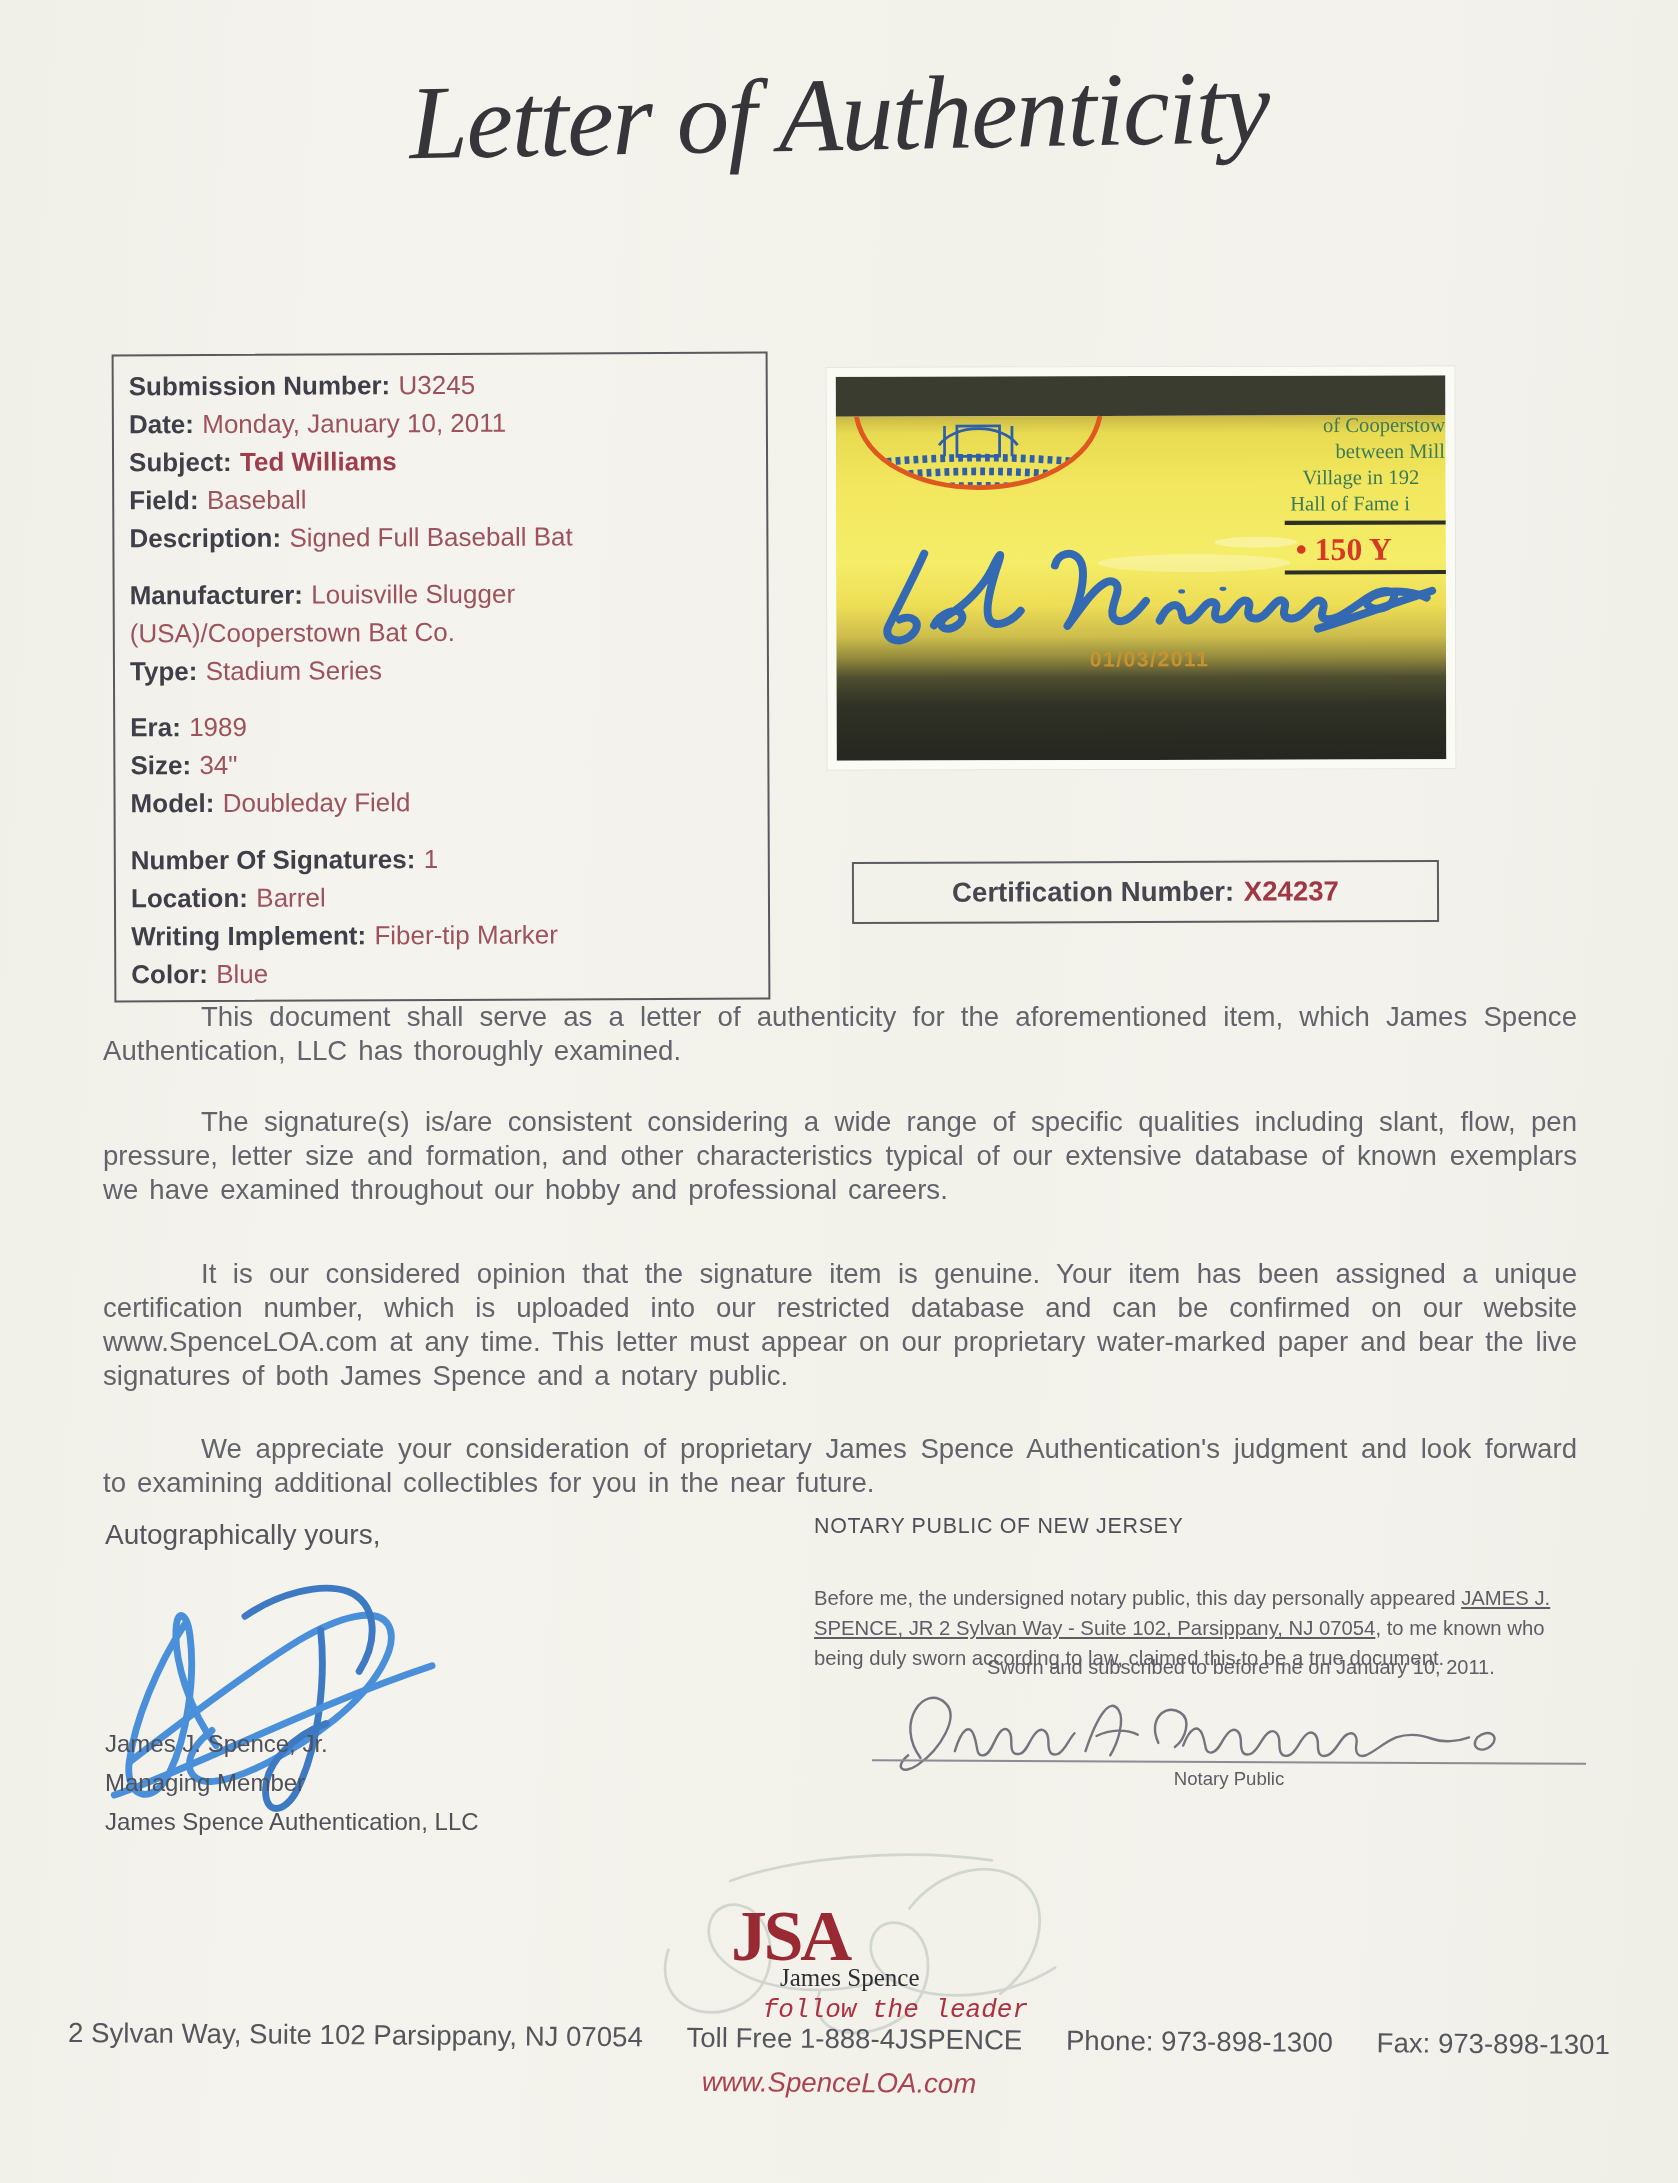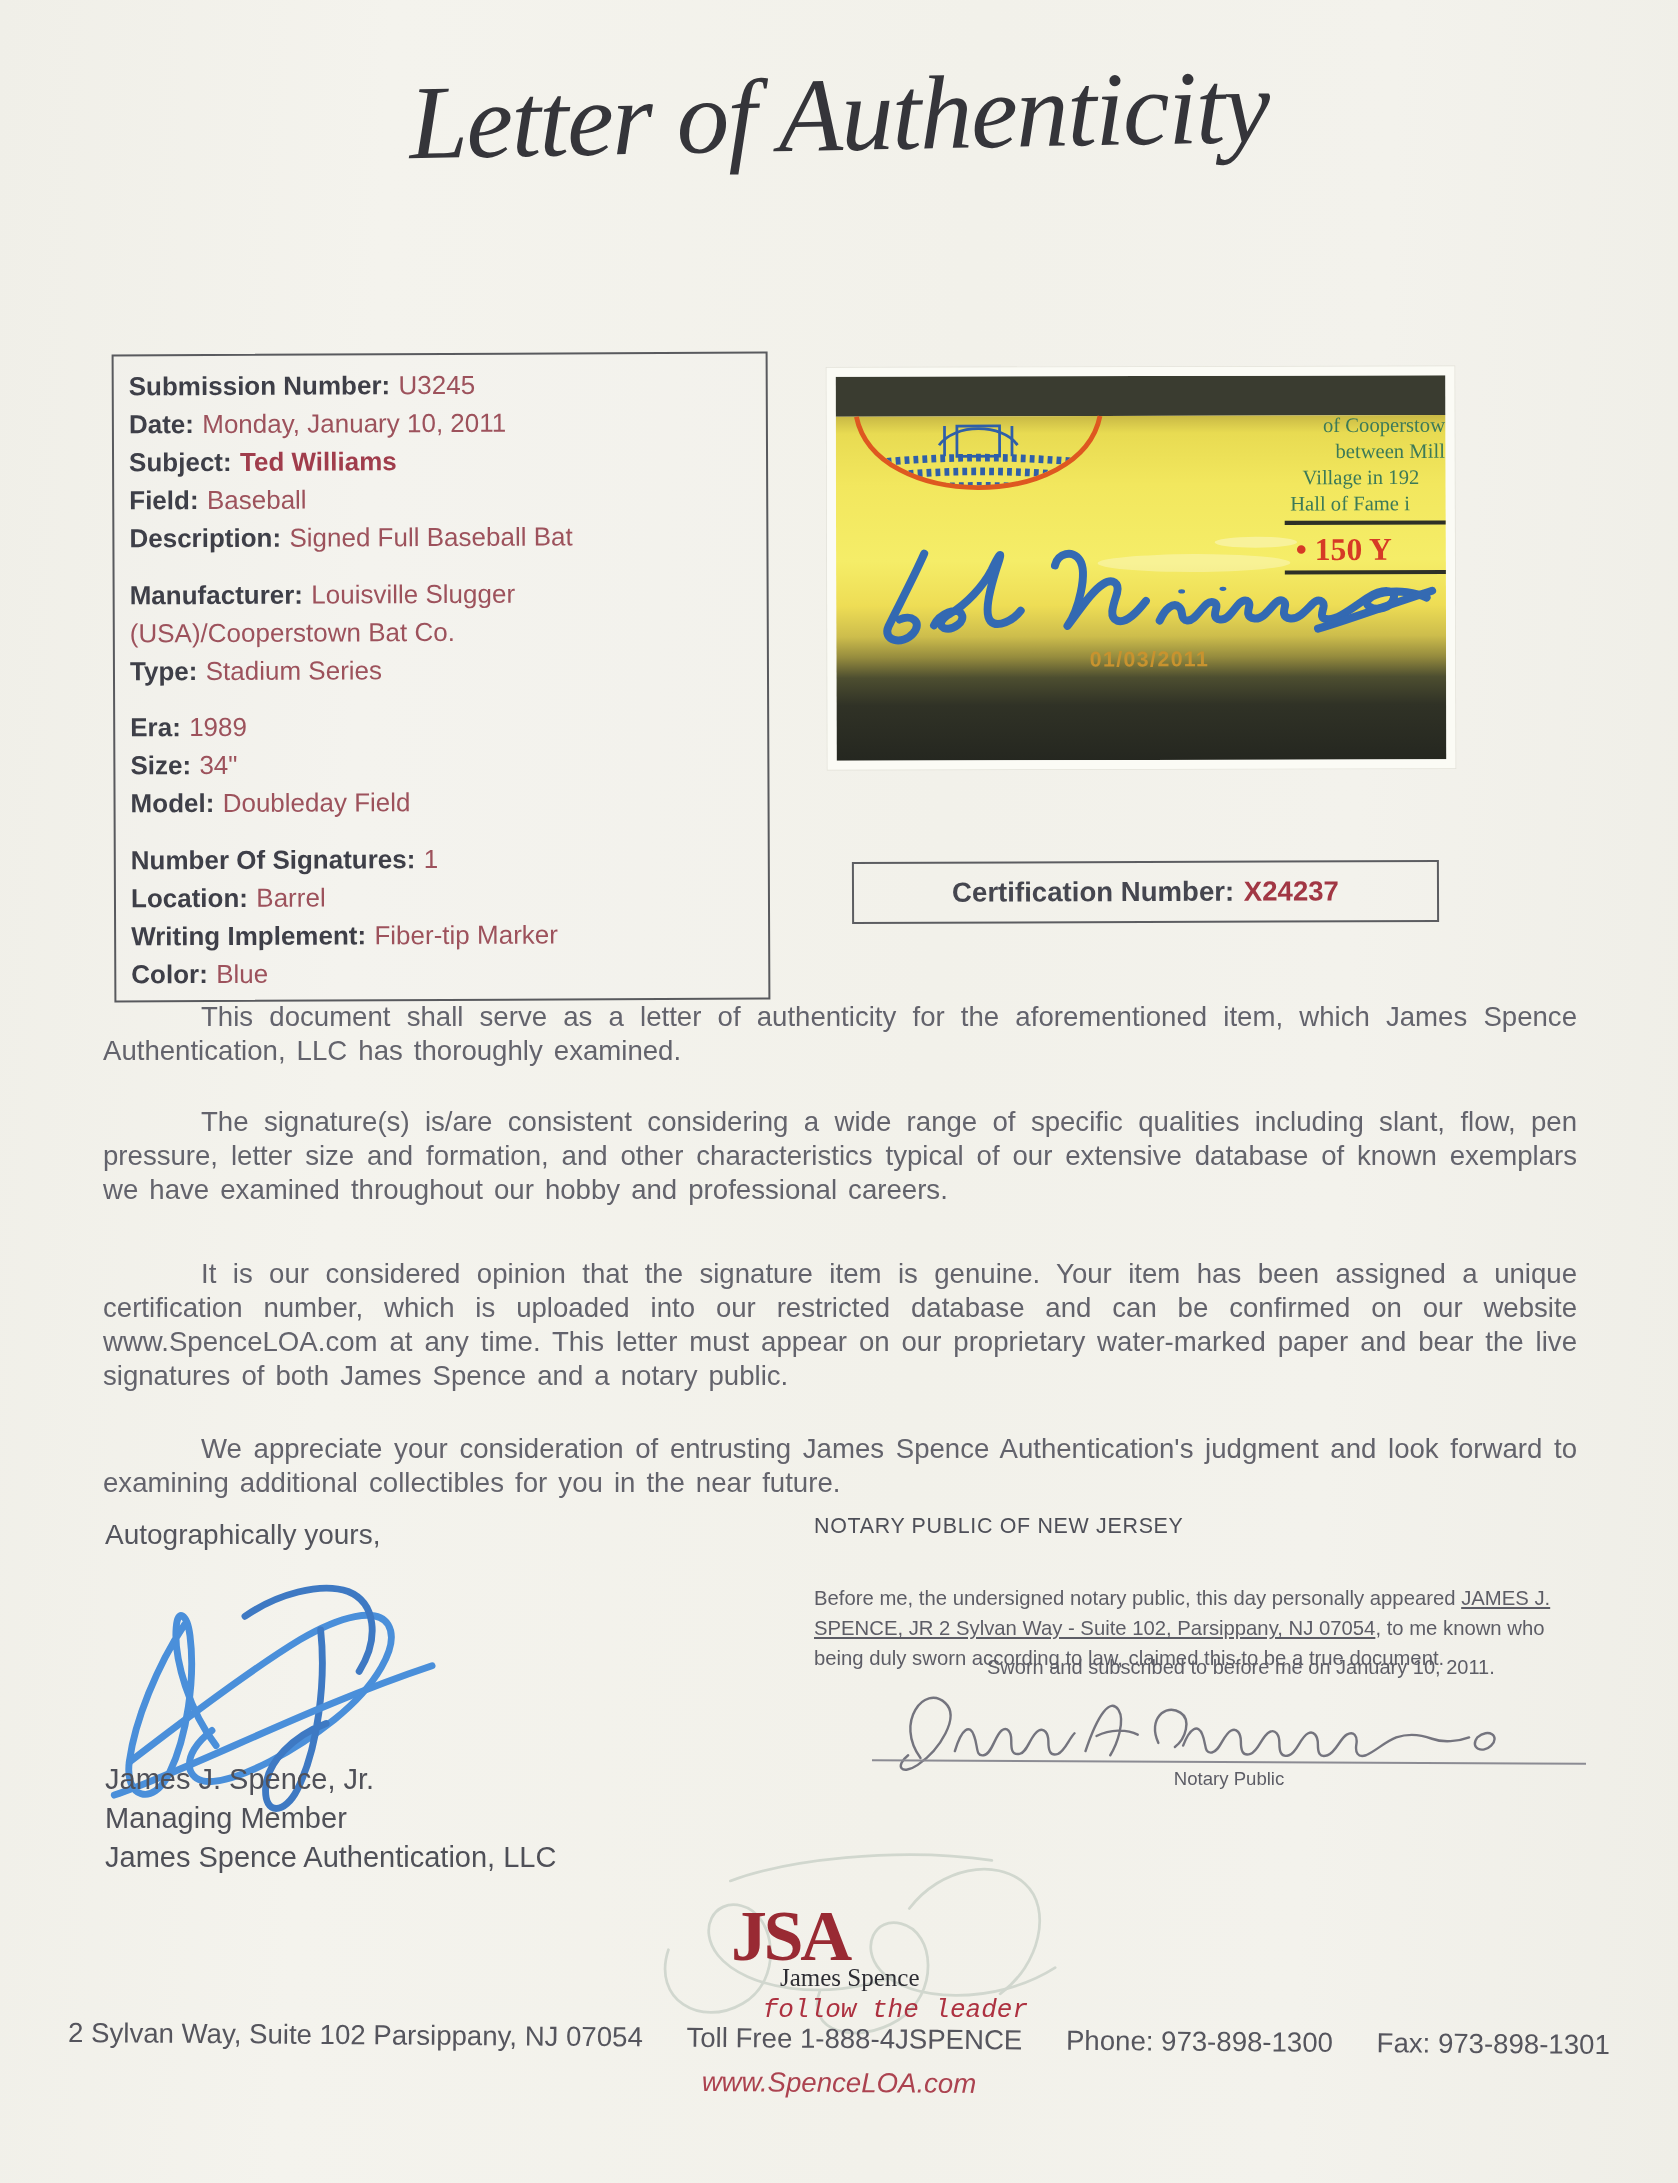--- a/index.html
+++ b/index.html
@@ -44,21 +44,21 @@
   .bodytext p{
     margin:0;text-align:justify;text-align-last:left;text-indent:98px;
     font-size:27.6px;line-height:34px;color:#63636c;word-spacing:3.4px;
   }
   .bodytext p.p1{margin-bottom:37px;}
   .bodytext p.p2{margin-bottom:50px;}
   .bodytext p.p3{margin-bottom:39px;}
   
   .salutation{position:absolute;left:105px;top:1519px;font-size:28px;color:#54555d;}
   .jsasig{position:absolute;left:81px;top:1542px;width:372px;height:282px;}
-  .closeblock{position:absolute;left:105px;top:1760px;font-size:29px;line-height:39px;color:#4f5058;}
+  .closeblock{position:absolute;left:105px;top:1724px;font-size:24px;line-height:39px;color:#4f5058;}
   
   .nhead{position:absolute;left:814px;top:1514px;font-size:21.4px;letter-spacing:0.7px;color:#4e4f58;}
   .nstmt{position:absolute;left:814px;top:1563px;width:743px;font-size:20.3px;line-height:30px;color:#5d5d66;}
   .nstmt .u{text-decoration:underline;}
   .sworn{position:absolute;left:987px;top:1656px;font-size:20px;color:#5d5d66;}
   .notarysig{position:absolute;left:858px;top:1670px;width:730px;height:110px;}
   .sigline{position:absolute;left:872px;top:1761px;width:714px;height:2.1px;background:#8b8b93;transform:rotate(0.3deg);}
   .npublic{position:absolute;left:872px;top:1768px;width:714px;text-align:center;font-size:18.6px;color:#5d5d66;}
   
   .wmark{position:absolute;left:606px;top:1819px;width:524px;height:234px;}
@@ -165,21 +165,21 @@
 
   <div class="certbox">
     <span class="clbl">Certification Number:</span>
     <span class="cval">X24237</span>
   </div>
 
   <div class="bodytext">
     <p class="p1">This document shall serve as a letter of authenticity for the aforementioned item, which James Spence Authentication, LLC has thoroughly examined.</p>
     <p class="p2">The signature(s) is/are consistent considering a wide range of specific qualities including slant, flow, pen pressure, letter size and formation, and other characteristics typical of our extensive database of known exemplars we have examined throughout our hobby and professional careers.</p>
     <p class="p3">It is our considered opinion that the signature item is genuine. Your item has been assigned a unique certification number, which is uploaded into our restricted database and can be confirmed on our website www.SpenceLOA.com at any time. This letter must appear on our proprietary water-marked paper and bear the live signatures of both James Spence and a notary public.</p>
-    <p class="p4">We appreciate your consideration of entrusting James Spence Authentication's judgment and look forward to examining additional collectibles for you in the near future.</p>
+    <p class="p4">We appreciate your consideration of proprietary James Spence Authentication's judgment and look forward to examining additional collectibles for you in the near future.</p>
   </div>
 
   <div class="salutation">Autographically yours,</div>
   <svg class="jsasig" viewBox="0 0 540 410">
     <g stroke="#3c87d9" stroke-width="10" fill="none" stroke-linecap="round" stroke-linejoin="round" opacity="0.92">
       <path d="M150,120 C110,180 78,260 70,318 C62,372 104,386 128,336 C154,282 166,198 158,136 C154,104 140,96 138,124 C134,170 158,248 196,296"></path>
       <path d="M70,320 C140,266 252,182 318,142 C376,108 430,94 446,120 C464,150 428,210 368,258 C310,304 236,344 192,348 C150,352 142,310 190,274"></path>
       <path d="M238,108 C284,76 348,58 388,72 C428,88 434,140 404,188" stroke="#2f6fc0"></path>
       <path d="M348,128 C356,202 344,300 314,360 C296,396 266,398 268,358 C270,320 308,282 356,264" stroke="#2f6fc0"></path>
       <path d="M48,368 C160,330 330,240 510,180"></path>

